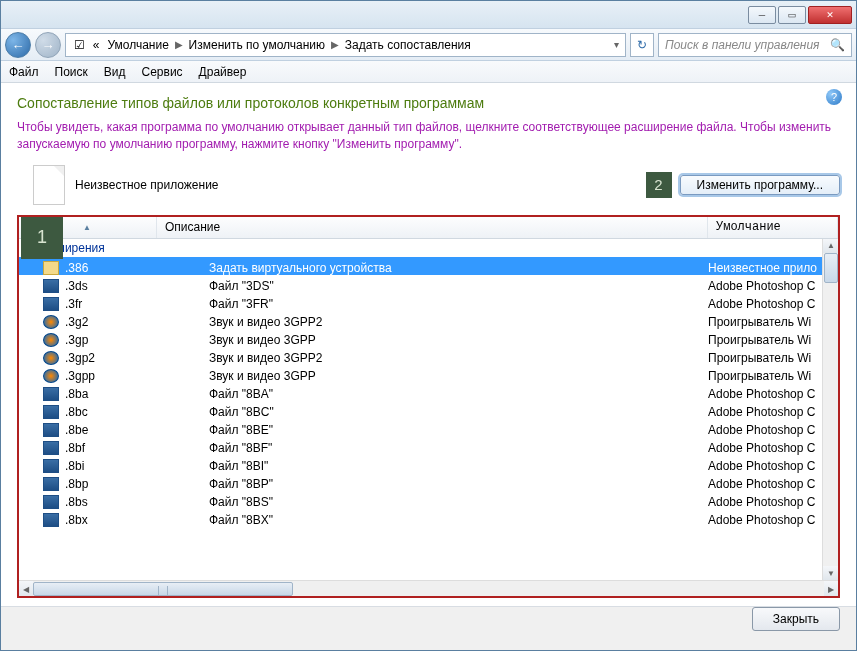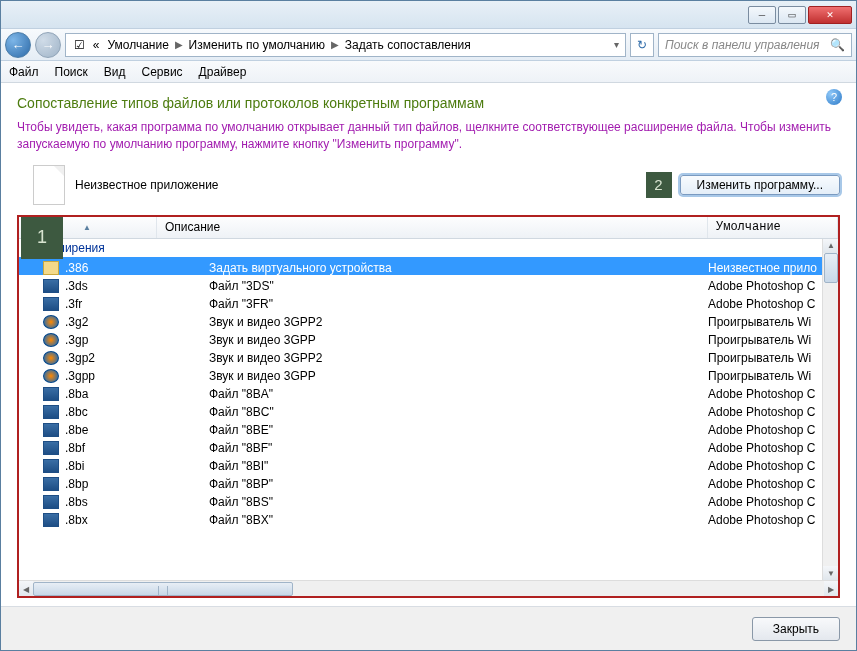--- a/index.html
+++ b/index.html
@@ -263,21 +263,21 @@
   border:1px solid #a0b4c8; border-radius:2px;
 }
 .hscroll .grip {position:absolute; left:50%; top:3px; width:10px;height:10px; transform:translateX(-50%);
   border-left:1px solid #a0b4c8;border-right:1px solid #a0b4c8;}
 .hscroll .arr{position:absolute;top:0;width:14px;height:16px;display:flex;align-items:center;justify-content:center;font-size:8px;color:#666;cursor:pointer;background:linear-gradient(#f4f6f9,#e0e6ec);}
 .hscroll .arr.l{left:0;} .hscroll .arr.r{right:0;}
 .footer {
   height: 44px;
   border-top: 1px solid #d8dde3;
   background: #f0f0f0;
-  display:flex; align-items:center; justify-content:flex-end;
+  display:flex; justify-content:flex-end;
   padding: 0 16px;
 }
 .close-btn {
   height: 24px; padding: 0 20px;
   border:1px solid #8a98a8;
   background:linear-gradient(#f8f9fb,#e4e8ee);
   border-radius:3px; font-size:12px; cursor:pointer;
 }
 </style>
 </head>

